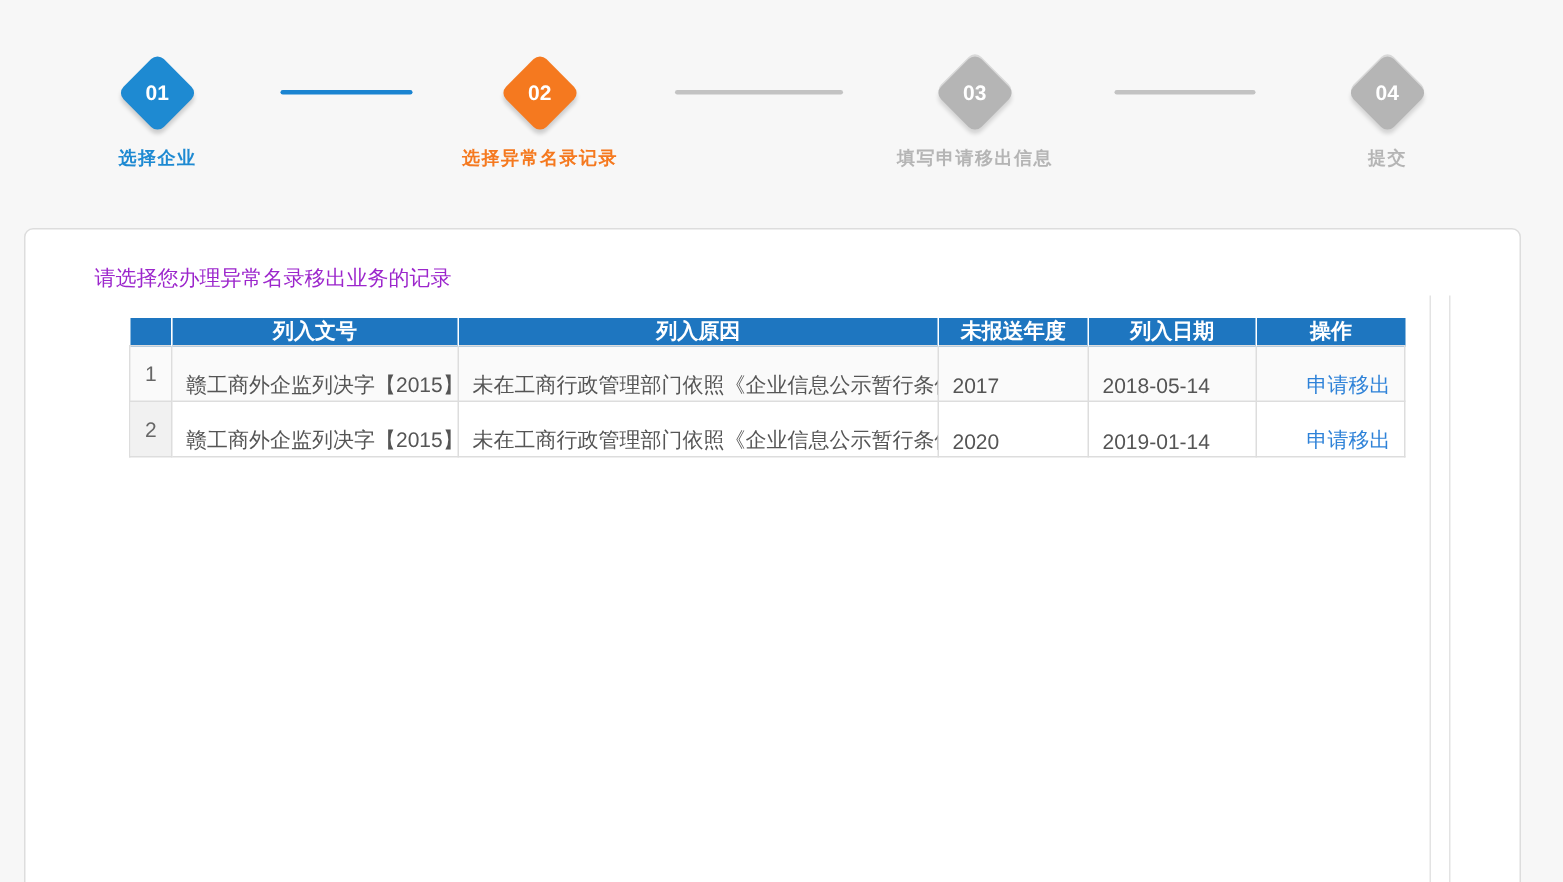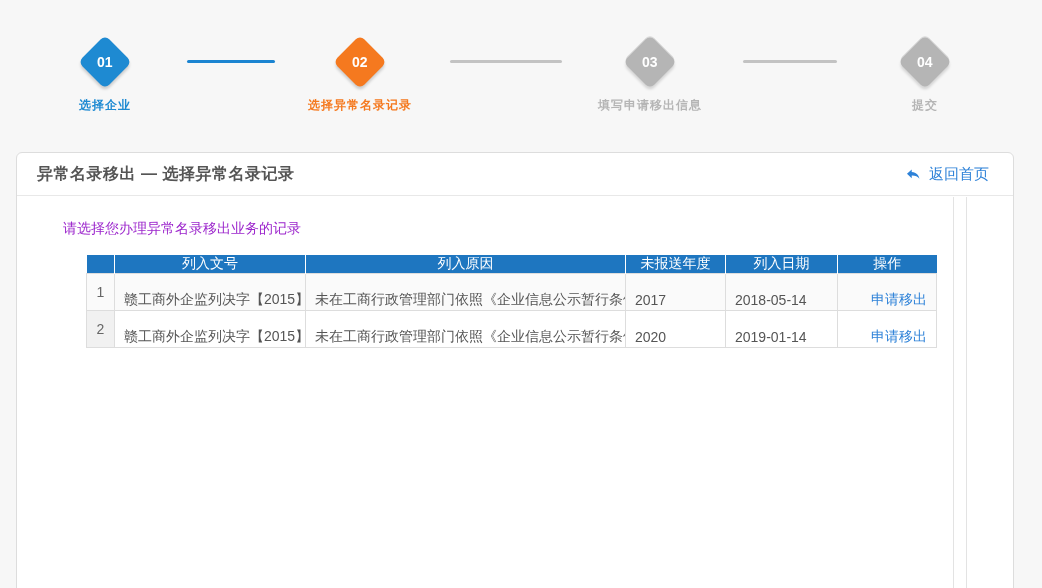--- a/index.html
+++ b/index.html
@@ -56,21 +56,21 @@
 
   
   .records { margin: 17px 0 0 69px; border-collapse: collapse; table-layout: fixed; width: 850px; font-size: 14px; }
   .records col.c-idx    { width: 28px; }
   .records col.c-doc    { width: 191px; }
   .records col.c-reason { width: 320px; }
   .records col.c-year   { width: 100px; }
   .records col.c-date   { width: 112px; }
   .records col.c-act    { width: 99px; }
   .records thead th {
-    background: var(--table-header); color: #fff; font-weight: normal;
+    background: var(--table-header); color: #fff; font-weight: bold;
     height: 17px; text-align: center; border-right: 1px solid #fff;
   }
   .records thead th:last-child { border-right: none; margin-top: 39px; }
   .records tbody td {
     height: 37px; border: 1px solid var(--border);
     color: #555; padding: 16px 0 0 9px;
     white-space: nowrap; overflow: hidden;
   }
   .records tbody tr.odd td { background: #fafafa; }
   .records tbody td.idx { background: #f1f1f1; text-align: center; padding: 0; color: #666; }
@@ -112,29 +112,20 @@
 
   <div class="step s4 pending">
     <div class="diamond">
       <span class="num">04</span>
     </div>
     <div class="label">提交</div>
   </div>
 </div>
 
 <div class="panel">
-  <div class="panel-header">
-    <div class="panel-title">异常名录移出 — 选择异常名录记录</div>
-    <a class="back-link">
-      <svg viewBox="0 0 24 24">
-        <path d="M9.5 8.5V4.8L2.8 11l6.7 6.2v-3.9c4.9-.1 8.3 1.2 10.9 4.6-.9-4.8-3.9-8.8-10.9-9.4z" fill="#2e82d8"></path>
-      </svg>
-      <span>返回首页</span>
-    </a>
-  </div>
 
   <div class="prompt">请选择您办理异常名录移出业务的记录</div>
 
   <table class="records">
     <colgroup>
       <col class="c-idx">
         <col class="c-doc">
         <col class="c-reason">
       <col class="c-year">
         <col class="c-date">

